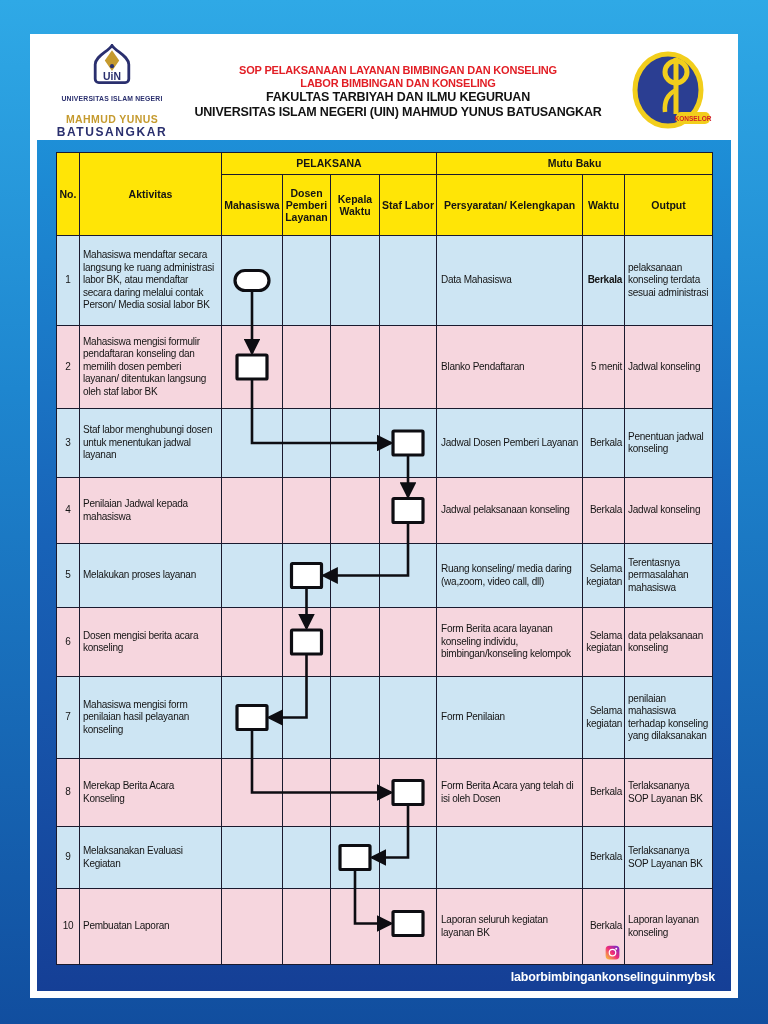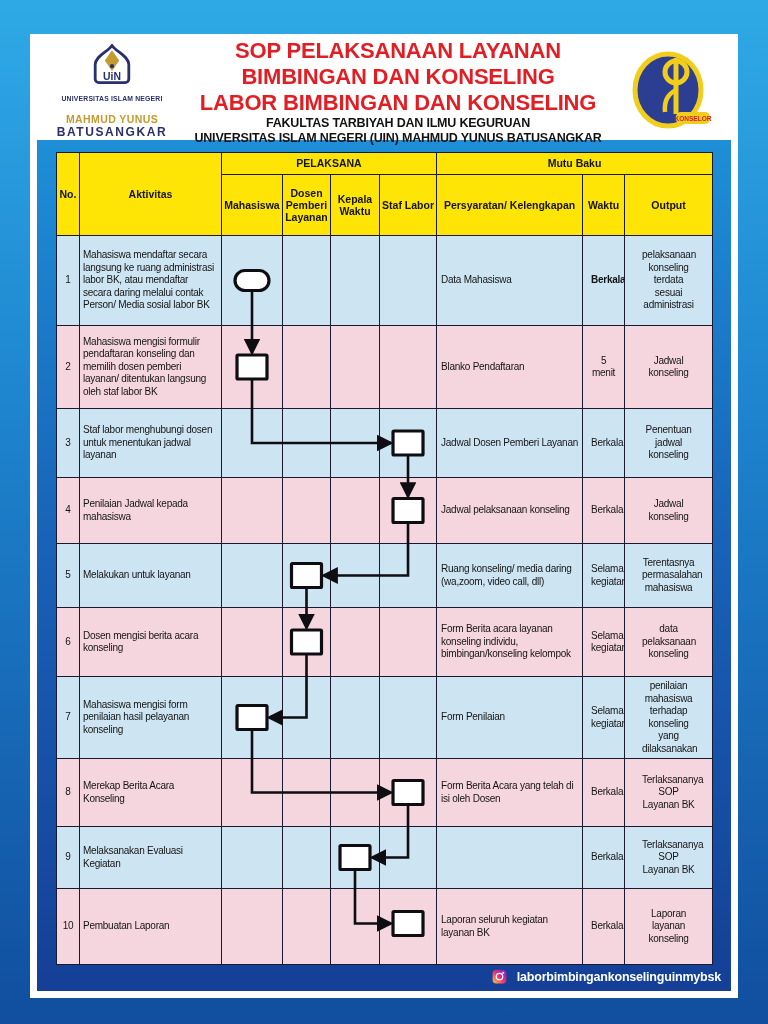--- a/index.html
+++ b/index.html
@@ -16,44 +16,44 @@
   }
   .header-band {
     background:#ffffff; height:99px; display:flex; align-items:center;
     padding:4px 12px 2px 14px; gap:6px;
   }
   .uin-logo { width:122px; text-align:center; line-height:1.1; flex:0 0 auto; }
   .uin-l1 { font-size:6.8px; font-weight:bold; color:#2A2F6E; letter-spacing:.2px; margin-top:1px; }
   .uin-l2 { font-size:10.5px; font-weight:bold; color:#C59A2E; letter-spacing:.4px;margin-top:12px; }
   .uin-l3 { font-size:12px; font-weight:bold; color:#2A2F6E; letter-spacing:1.6px; }
   .titles { flex:1; text-align:center; padding-top:2px; }
-  .title-red { color:#E21E25; font-weight:bold; font-size:22px; line-height:1.18; letter-spacing:-0.2px; }
+  .title-red { color:#E21E25; font-weight:bold; font-size:11px; line-height:1.18; letter-spacing:-0.2px; }
   .subtitle { color:#121212; font-weight:bold; font-size:12.5px; line-height:1.22; letter-spacing:-0.2px; }
   .subtitle:first-of-type { margin-top:2px; }
   .konselor-logo { width:96px; flex:0 0 auto; display:flex; justify-content:center; }
 
   .table-wrap { position:relative; width:656px; margin:12px auto 0 auto; }
   table { border-collapse:collapse; table-layout:fixed; width:656px; background:transparent; }
   th, td { border:1.6px solid #1A1A2E; overflow:hidden; color:#141414; }
   thead th { background:#FFE506; font-weight:bold; font-size:10.5px; line-height:1.15; padding:1px 2px; }
   thead tr.h-top { height:22px; }
   thead tr.h-sub { height:61px; }
   tbody tr.row-blue td { background:#CDE5F3; }
   tbody tr.row-pink td { background:#F6D6DE; }
   td { font-size:10px; line-height:1.25; letter-spacing:-0.25px; }
   td.c-no { text-align:center; }
   td.c-akt { text-align:left; padding:2px 3px; }
   td.c-pers { text-align:left; padding:2px 4px; }
-  td.c-waktu { text-align:center; padding:1px 8px; }
-  td.c-out { text-align:center; padding:1px 17px; }
+  td.c-waktu { text-align:right; padding:1px 2px; }
+  td.c-out { text-align:left; padding:1px 3px; }
   #flow-svg { position:absolute; left:0; top:0; pointer-events:none; }
 
   .footer {
-    position:absolute; right:10px; bottom:7px;
-    display:flex; align-items:center; gap:10px;
+    position:absolute; right:16px; bottom:7px;
+    display:flex; align-items:center; gap:10px;flex-direction:column;
   }
   .ig-handle { color:#ffffff; font-size:12.5px; font-weight:bold; letter-spacing:-0.2px; }
 </style>
 </head>
 <body>
 
 <div class="frame">
 
   <div class="header-band">
     <div class="uin-logo">
@@ -157,21 +157,21 @@
             <td class="c-flow"></td>
             <td class="c-flow"></td>
             <td class="c-flow"></td>
             <td class="c-flow"></td>
             <td class="c-pers">Jadwal pelaksanaan konseling</td>
             <td class="c-waktu">Berkala</td>
             <td class="c-out">Jadwal konseling</td>
           </tr>
           <tr class="row-blue" style="height: 64px;">
             <td class="c-no">5</td>
-            <td class="c-akt">Melakukan untuk layanan</td>
+            <td class="c-akt">Melakukan proses layanan</td>
             <td class="c-flow"></td>
             <td class="c-flow"></td>
             <td class="c-flow"></td>
             <td class="c-flow"></td>
             <td class="c-pers">Ruang konseling/ media daring (wa,zoom, video call, dll)</td>
             <td class="c-waktu">Selama kegiatan</td>
             <td class="c-out">Terentasnya permasalahan mahasiswa</td>
           </tr>
           <tr class="row-pink" style="height: 69px;">
             <td class="c-no">6</td>

